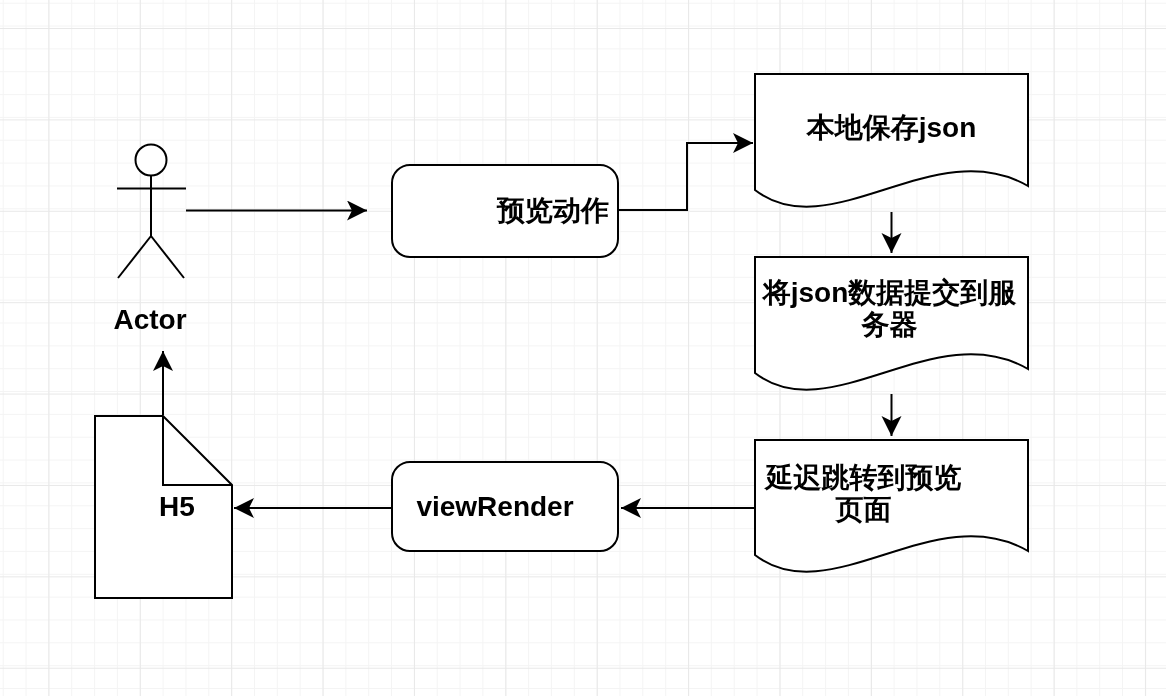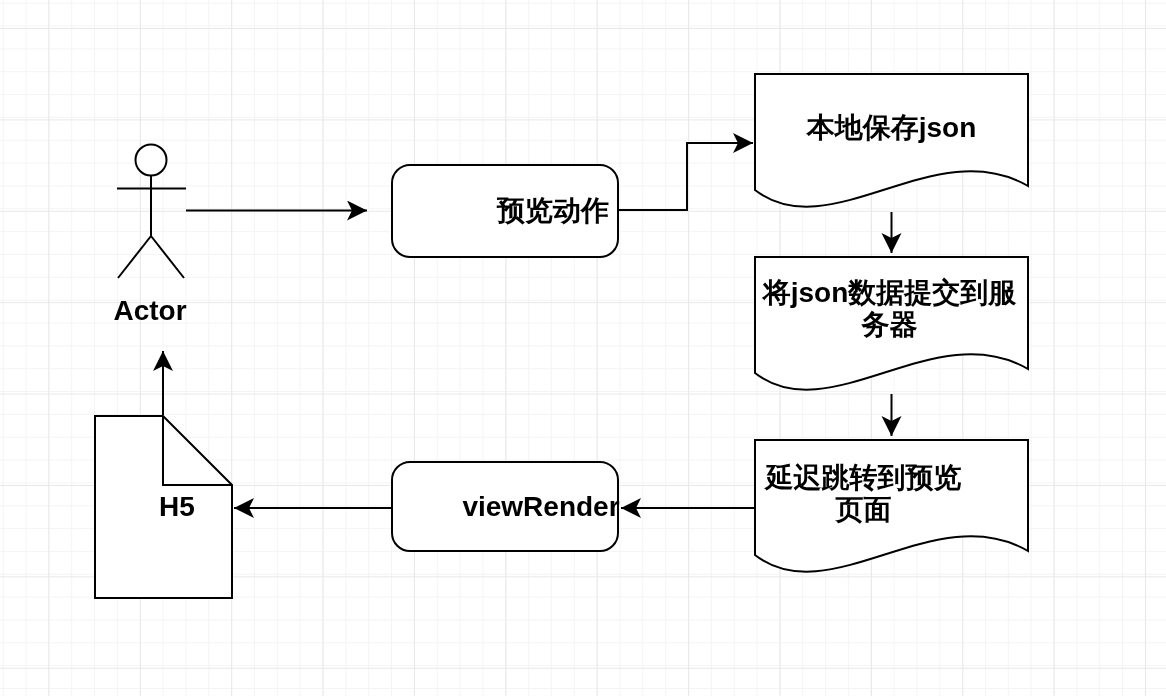--- a/index.html
+++ b/index.html
@@ -57,19 +57,19 @@
 
   <line x1="186" y1="210.5" x2="367" y2="210.5" stroke="#000" stroke-width="2" marker-end="url(#arr)"></line>
   <path d="M618,210 L687,210 L687,143 L753,143" fill="none" stroke="#000" stroke-width="2" marker-end="url(#arr)"></path>
   <line x1="891.5" y1="212" x2="891.5" y2="253" stroke="#000" stroke-width="2" marker-end="url(#arr)"></line>
   <line x1="891.5" y1="394" x2="891.5" y2="436" stroke="#000" stroke-width="2" marker-end="url(#arr)"></line>
   <line x1="755" y1="508" x2="621" y2="508" stroke="#000" stroke-width="2" marker-end="url(#arr)"></line>
   <line x1="392" y1="508" x2="234" y2="508" stroke="#000" stroke-width="2" marker-end="url(#arr)"></line>
   <line x1="163" y1="415" x2="163" y2="351" stroke="#000" stroke-width="2" marker-end="url(#arr)"></line>
 </svg>
 
-<div class="label" style="left:90px;top:296px;width:120px;height:30px;">Actor</div>
+<div class="label" style="left:90px;top:305px;width:120px;height:30px;">Actor</div>
 <div class="label" style="left:392px;top:165px;width:226px;height:92px;margin-left:48px;">预览动作</div>
 <div class="label" style="left:755px;top:70px;width:273px;height:116px;">本地保存json</div>
 <div class="label" style="left:755.5px;top:249px;width:268px;height:120px;">将json数据提交到服务器</div>
 <div class="label" style="left:755px;top:436px;width:217px;height:115px;">延迟跳转到预览页面</div>
-<div class="label" style="left:392px;top:462px;width:206px;height:89px;padding-left:46px;">viewRender</div>
+<div class="label" style="left:392px;top:462px;width:206px;height:89px;">viewRender</div>
 <div class="label" style="left:95px;top:416px;width:164px;height:182px;">H5</div>
 
 </body></html>

